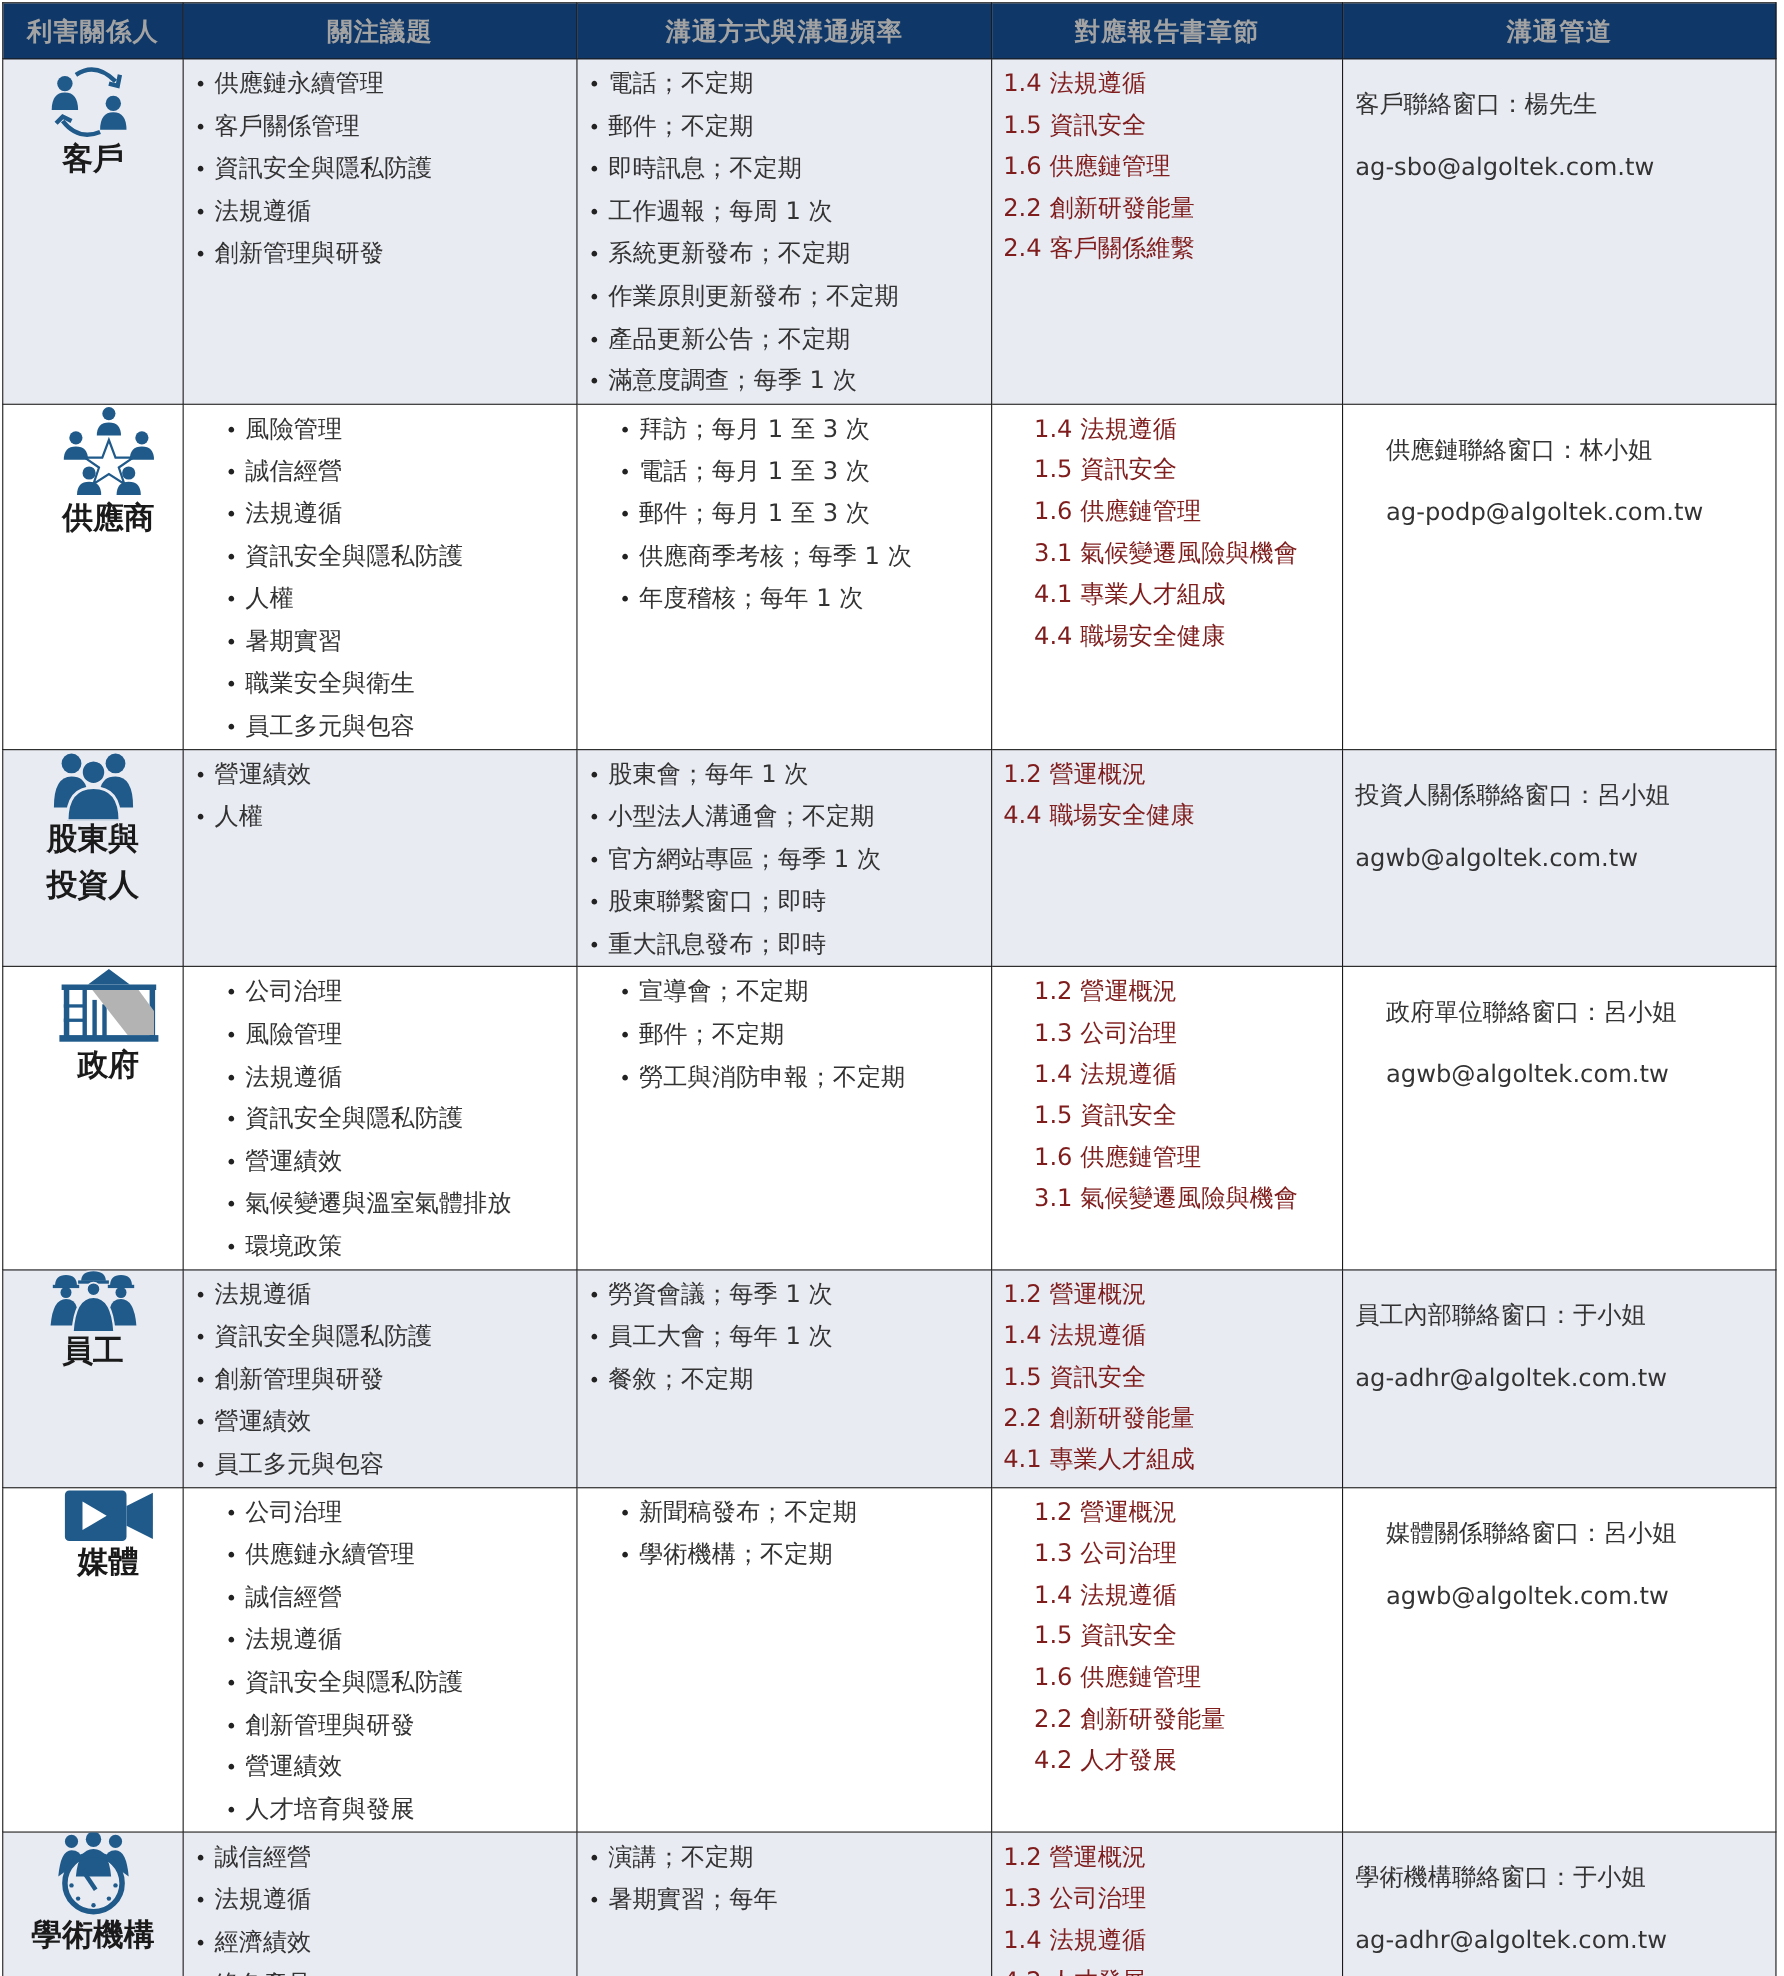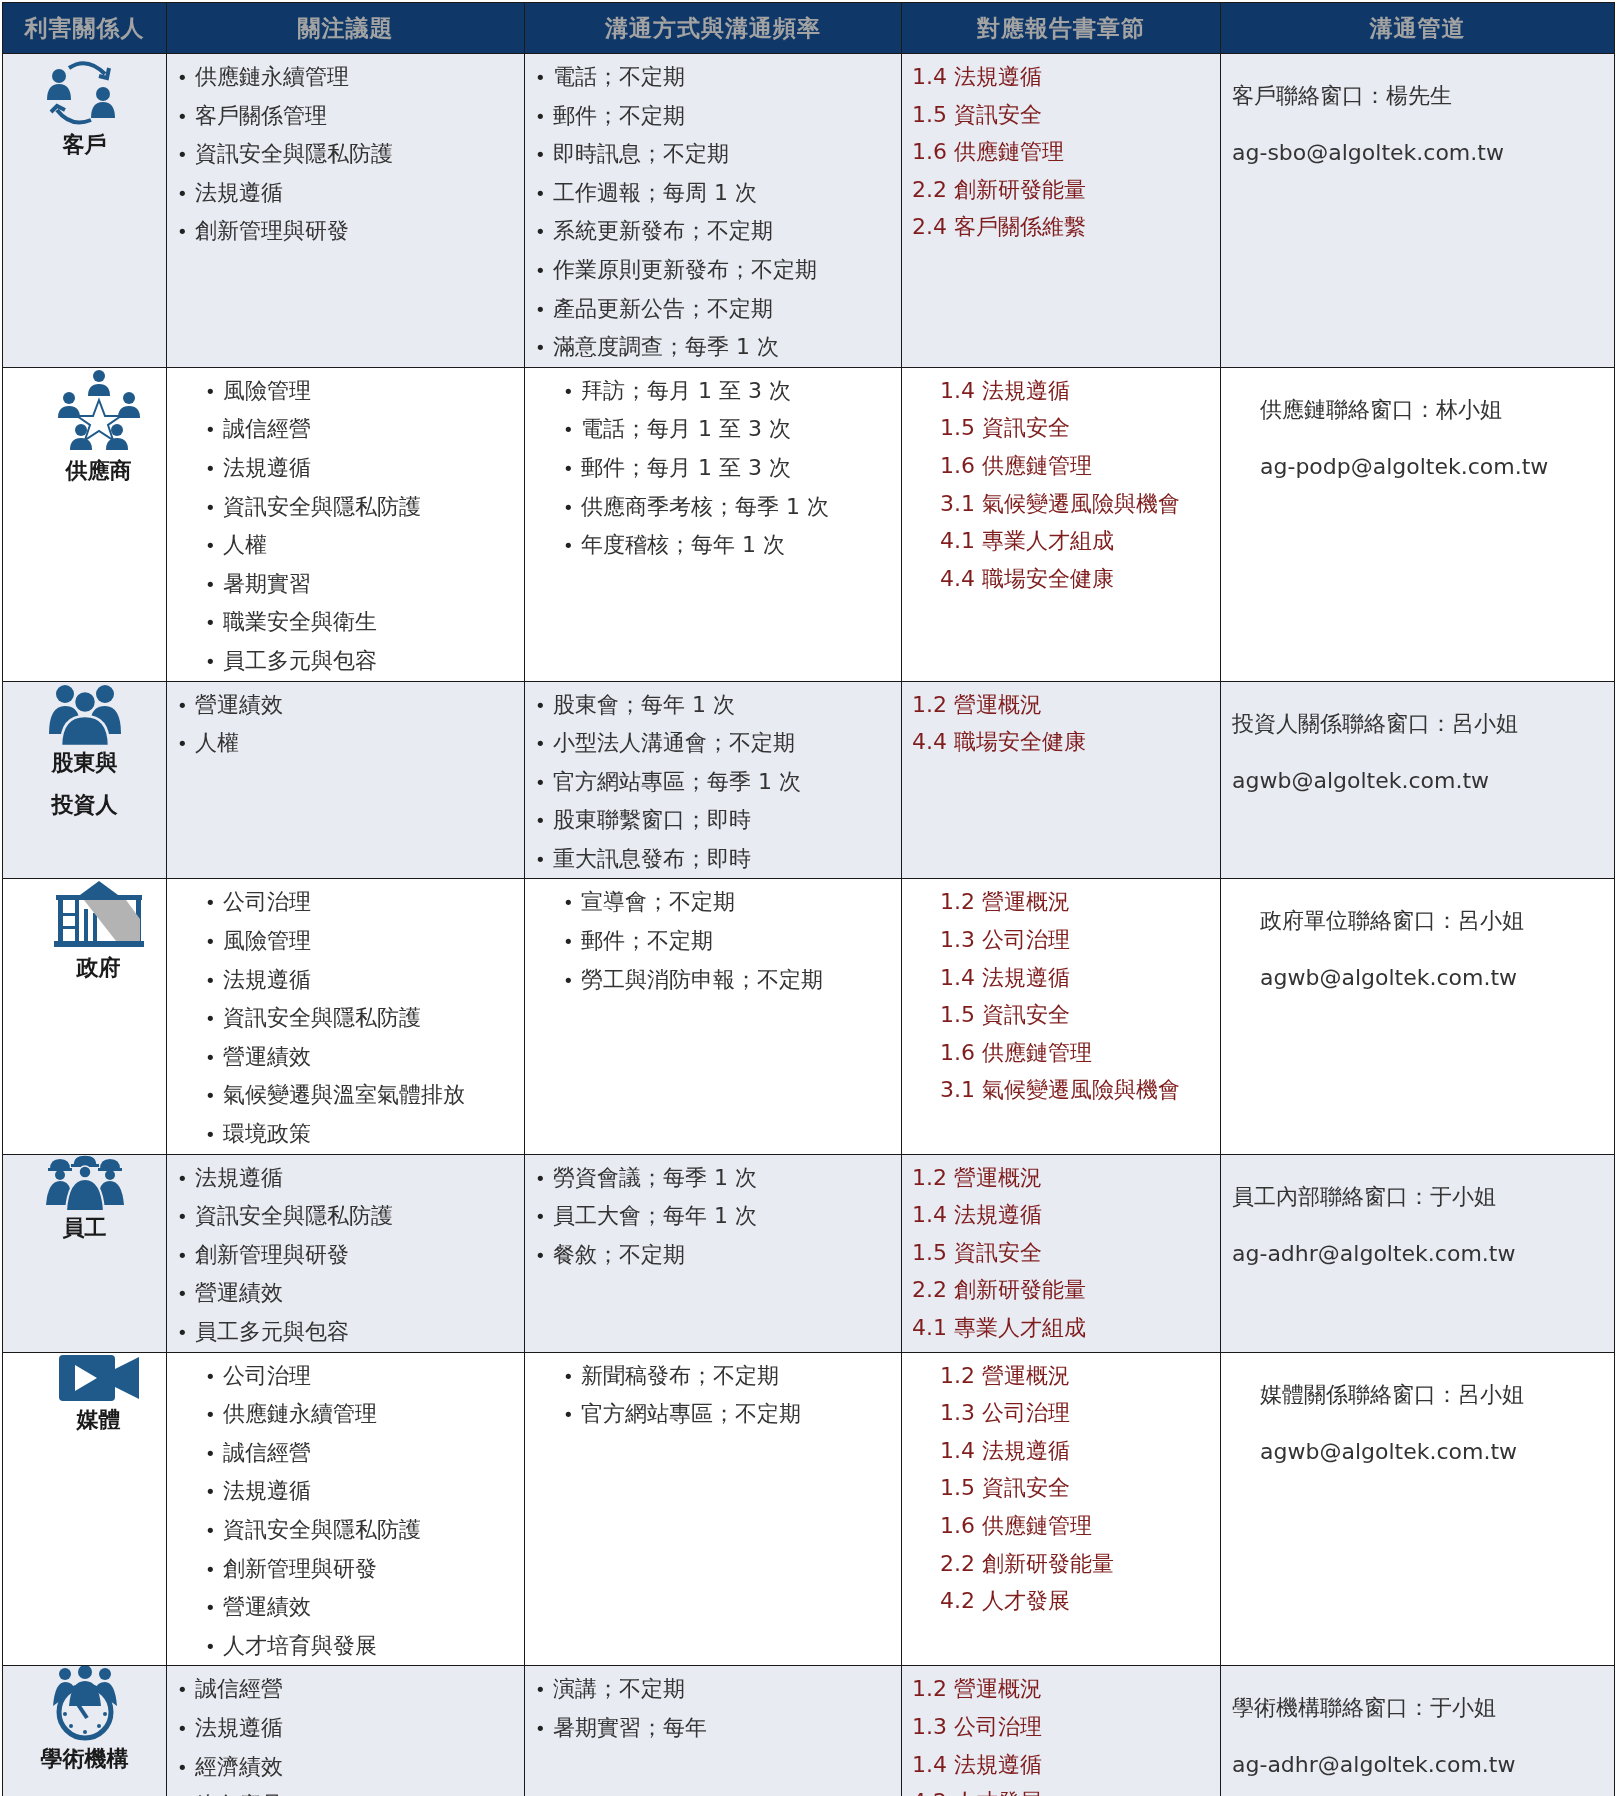--- a/index.html
+++ b/index.html
@@ -13,21 +13,21 @@
   table.sh thead th {
     background: #0f3868; color: #a3a3a3; height: 50px;
     font-size: 23px; font-weight: bold; text-align: center; vertical-align: middle;
     letter-spacing: 1px;
   }
   tr.alt td { background: #e9ebf3; }
   tr.plain td { background: #ffffff; padding-left: 28px; }
   td.stake { text-align: center; vertical-align: middle; }
   .stake-box { display: flex; flex-direction: column; align-items: center; justify-content: center; }
   .stake-box svg { display: block; }
-  .stake-name { font-size: 22px; font-weight: bold; color: #1a1a1a; margin-top: 4px; line-height: 26px; }
+  .stake-name { font-size: 28px; font-weight: bold; color: #1a1a1a; margin-top: 4px; line-height: 26px; }
   ul.bl { list-style: none; margin: 0; padding: 4px 0 0 10px; }
   ul.bl li { font-size: 22px; line-height: 37.6px; color: #333; white-space: nowrap; }
   ul.bl li::before { content: "•"; display: inline-block; width: 18px; color: #222; font-size: 18px; }
   ul.pl { list-style: none; margin: 0; padding: 4px 0 0 10px; }
   ul.pl li { font-size: 22px; line-height: 37.6px; color: #7f1d1d; white-space: nowrap; }
   .contact { padding: 4px 0 0 11px; }
   .contact div { font-size: 22px; line-height: 38px; color: #333; white-space: nowrap; margin-top: 19px; }
 </style>
 </head>
 <body>
@@ -334,21 +334,21 @@
           <li>法規遵循</li>
           <li>資訊安全與隱私防護</li>
           <li>創新管理與研發</li>
           <li>營運績效</li>
           <li>人才培育與發展</li>
         </ul>
       </td>
       <td>
         <ul class="bl">
           <li>新聞稿發布；不定期</li>
-          <li>官方網站專區；不定期</li>
+          <li>學術機構；不定期</li>
         </ul>
       </td>
       <td>
         <ul class="pl">
           <li>1.2 營運概況</li>
           <li>1.3 公司治理</li>
           <li>1.4 法規遵循</li>
           <li>1.5 資訊安全</li>
           <li>1.6 供應鏈管理</li>
           <li>2.2 創新研發能量</li>

